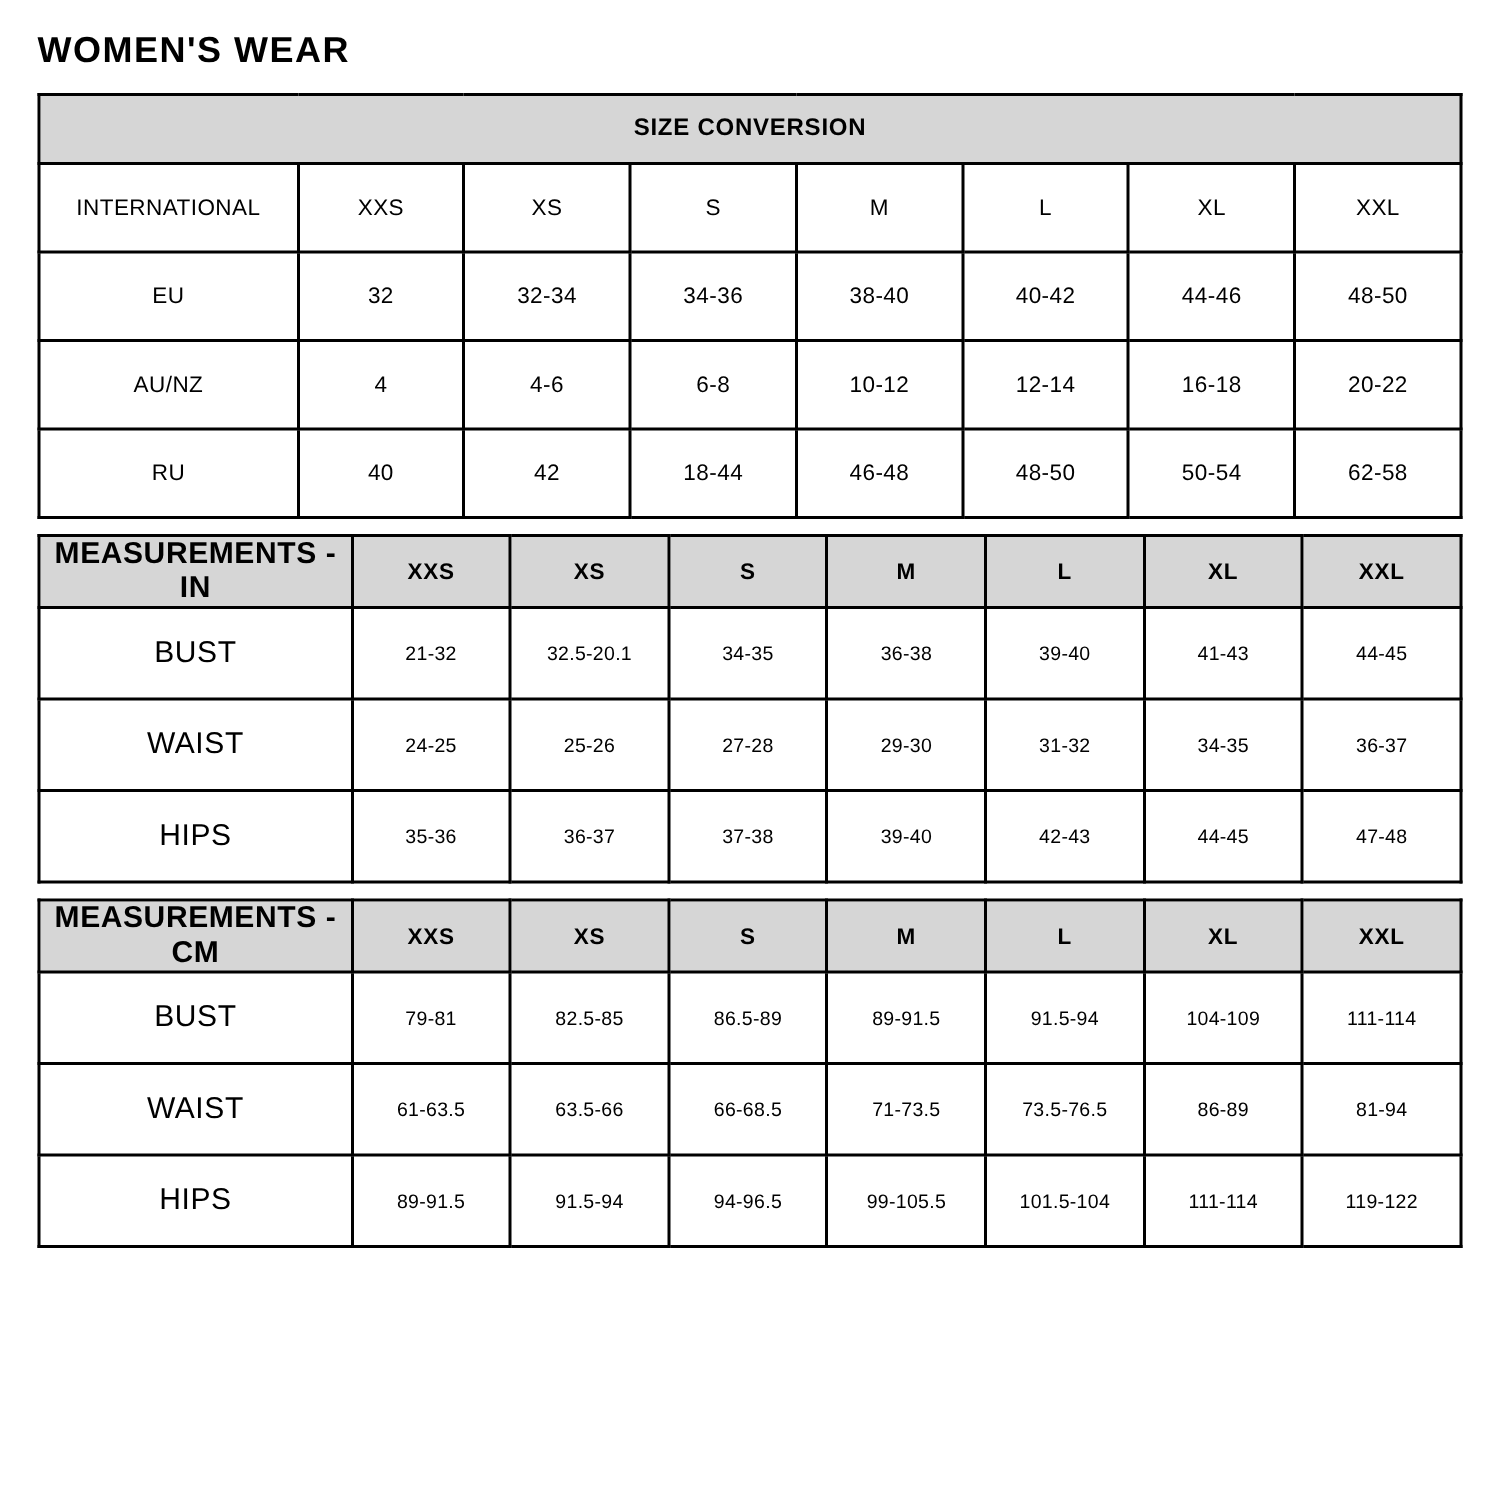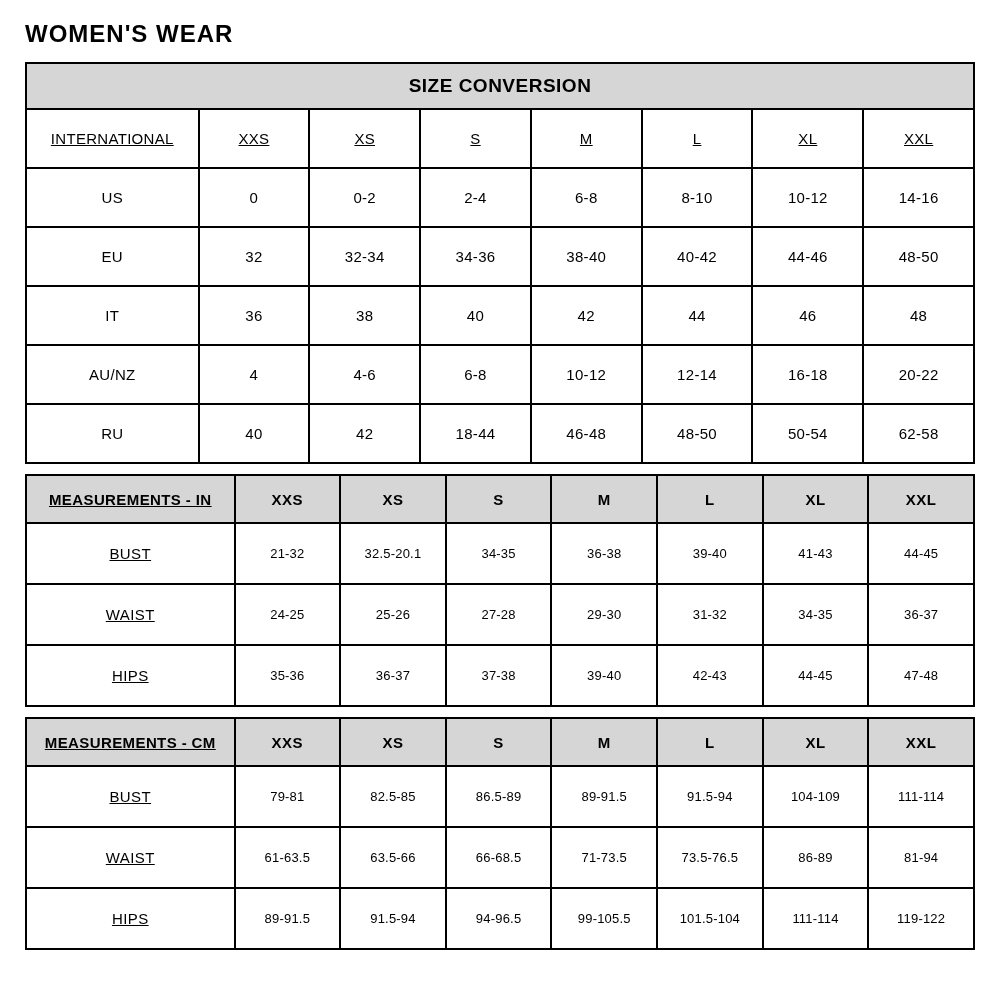--- a/index.html
+++ b/index.html
@@ -31,39 +31,39 @@
     border: 2px solid #000;
     text-align: center;
     vertical-align: middle;
     padding: 0 4px;
     overflow: hidden;
   }
   
   .banner-cell {
     background: var(--header-bg, #d6d6d6);
     height: 44px;
-    font-size: 19px;
+    font-size: 16px;
     font-weight: 700;
     letter-spacing: 0.5px;
   }
   
   .conv-table td { height: 57px; font-size: 15px; font-weight: 400; letter-spacing: 0.3px; }
-  .conv-table .head-row td { font-size: 15px; text-decoration: underline; }
+  .conv-table .head-row td { font-size: 15px; }
   .conv-table col.label-col { width: 18.2%; }
   
   .meas-table col.label-col { width: 22%; }
   .meas-table .head-row td {
     background: var(--header-bg, #d6d6d6);
     height: 46px;
     font-size: 15px;
     font-weight: 700;
     letter-spacing: 0.5px;
   }
   .meas-table td { height: 59px; font-size: 13px; letter-spacing: 0.2px; }
-  .meas-table td:first-child { font-size: 15px; letter-spacing: 0.4px; text-decoration: underline; }
+  .meas-table td:first-child { font-size: 20px; letter-spacing: 0.4px; }
 </style>
 </head>
 <body>
 
 <div class="page">
 
   <h1 class="page-title">WOMEN'S WEAR</h1>
 
   <table class="conv-table">
     <colgroup>
@@ -86,48 +86,28 @@
           <td>INTERNATIONAL</td>
           <td>XXS</td>
           <td>XS</td>
           <td>S</td>
           <td>M</td>
           <td>L</td>
           <td>XL</td>
           <td>XXL</td>
         </tr>
         <tr>
-          <td>US</td>
-          <td>0</td>
-          <td>0-2</td>
-          <td>2-4</td>
-          <td>6-8</td>
-          <td>8-10</td>
-          <td>10-12</td>
-          <td>14-16</td>
-        </tr>
-        <tr>
           <td>EU</td>
           <td>32</td>
           <td>32-34</td>
           <td>34-36</td>
           <td>38-40</td>
           <td>40-42</td>
           <td>44-46</td>
           <td>48-50</td>
-        </tr>
-        <tr>
-          <td>IT</td>
-          <td>36</td>
-          <td>38</td>
-          <td>40</td>
-          <td>42</td>
-          <td>44</td>
-          <td>46</td>
-          <td>48</td>
         </tr>
         <tr>
           <td>AU/NZ</td>
           <td>4</td>
           <td>4-6</td>
           <td>6-8</td>
           <td>10-12</td>
           <td>12-14</td>
           <td>16-18</td>
           <td>20-22</td>

